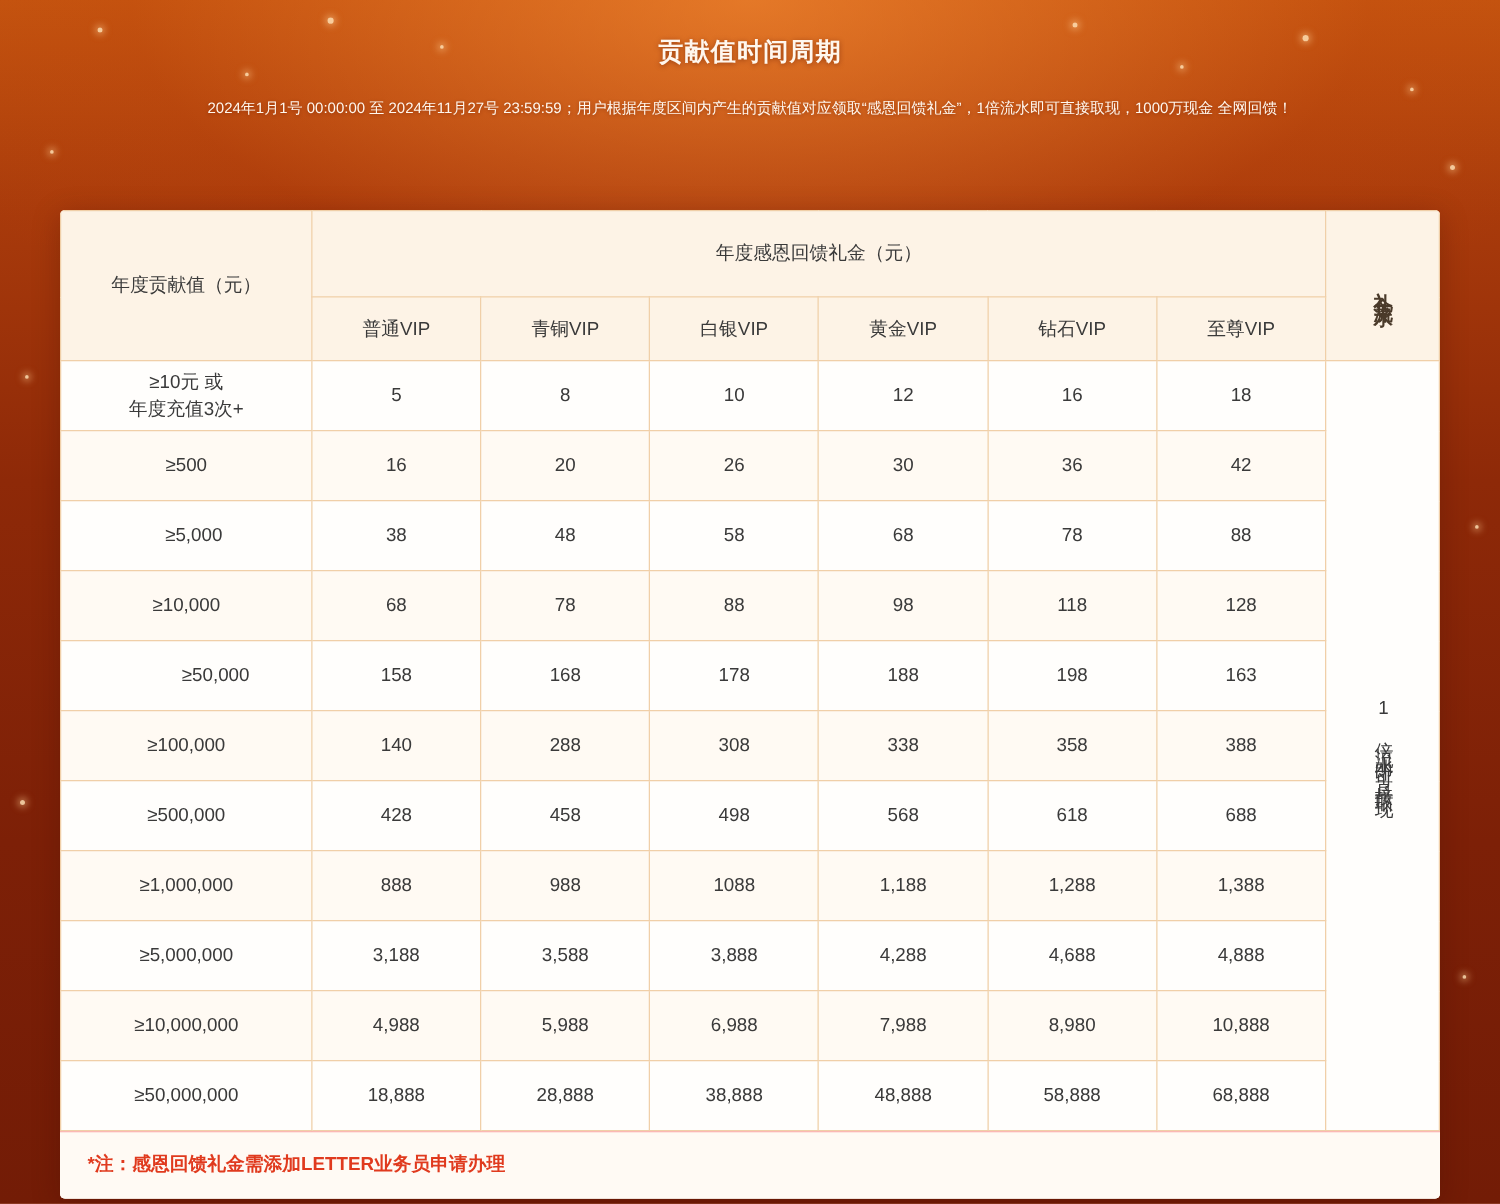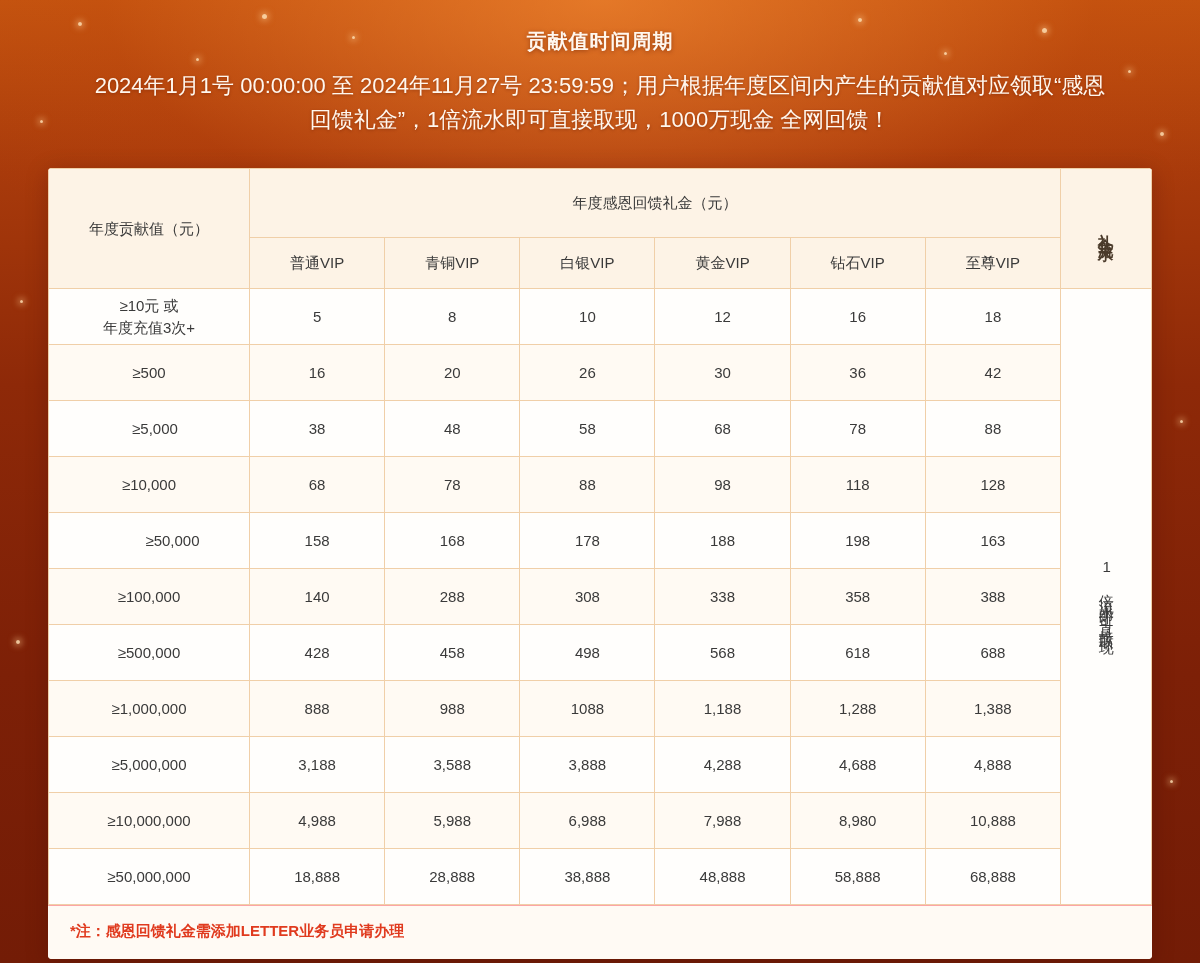--- a/index.html
+++ b/index.html
@@ -41,21 +41,21 @@
     color: #fff7ee;
   }
   .header-title {
     font-size: 20px;
     font-weight: bold;
     letter-spacing: 1px;
     margin-bottom: 14px;
     text-shadow: 0 1px 4px rgba(90,20,0,0.5);
   }
   .header-sub {
-    font-size: 22px;
+    font-size: 12px;
     line-height: 34px;
     font-weight: normal;
     text-shadow: 0 1px 3px rgba(90,20,0,0.4);
     padding: 0 18px;
   }
   .card {
     position: absolute;
     left: 48px;
     top: 168px;
     width: 1104px;

